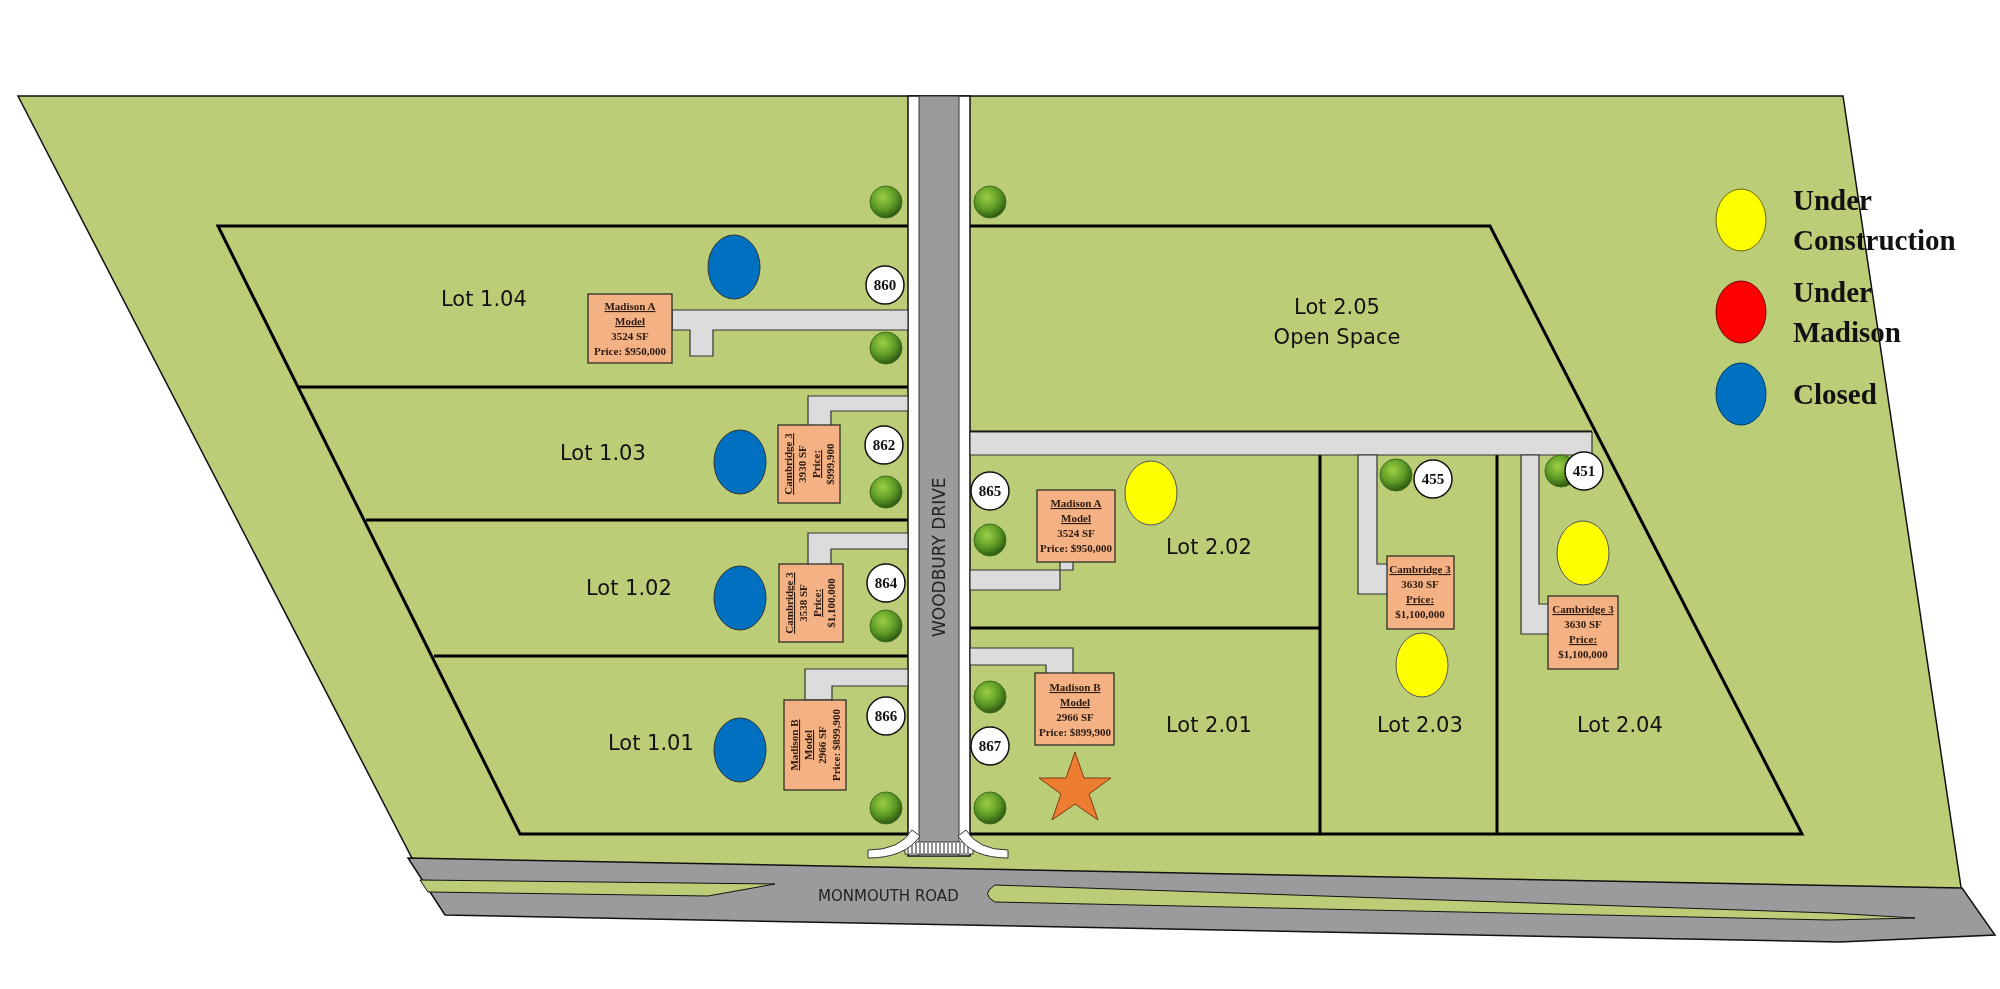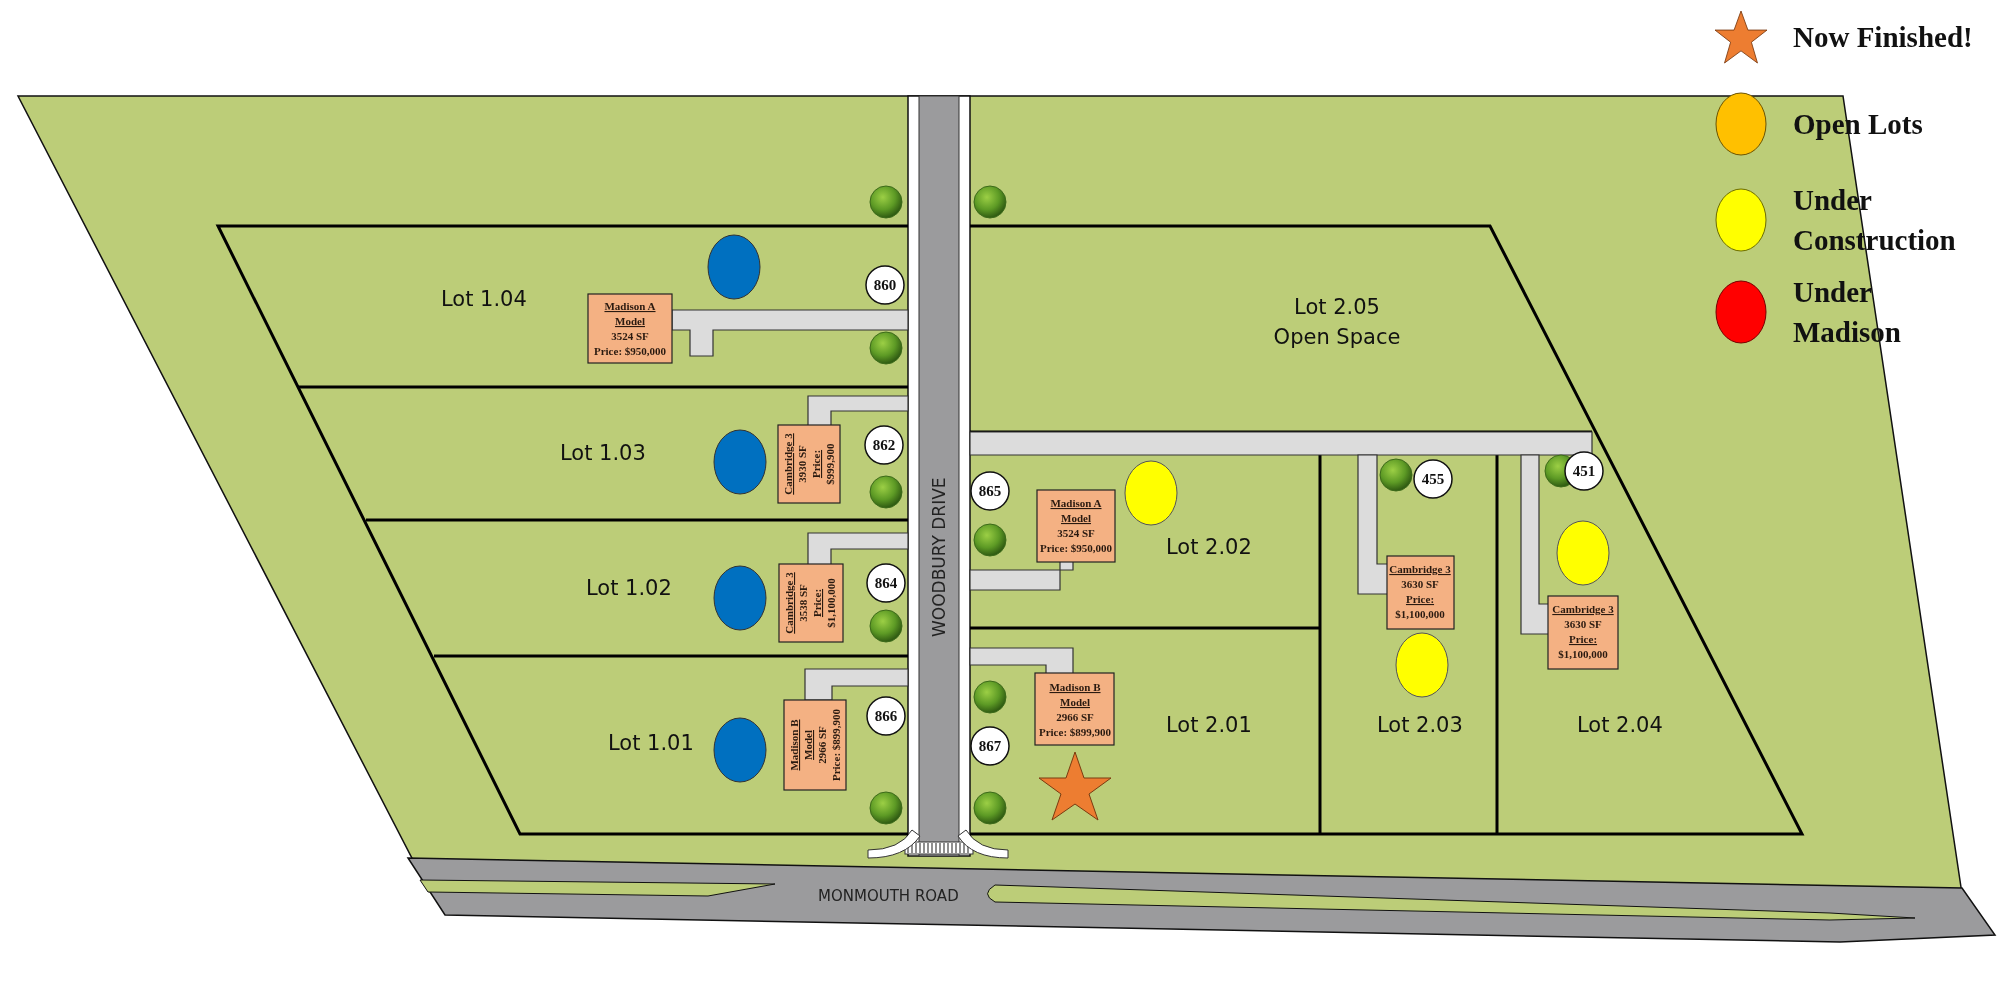--- a/index.html
+++ b/index.html
@@ -211,45 +211,37 @@
   <g>
     <rect x="1548" y="596" width="70" height="73" fill="#f4b183" stroke="#222" stroke-width="1.2"></rect>
     <text class="model-text" x="1583" y="613" text-anchor="middle" text-decoration="underline">Cambridge 3</text>
     <text class="model-text" x="1583" y="628" text-anchor="middle">3630 SF</text>
     <text class="model-text" x="1583" y="643" text-anchor="middle" text-decoration="underline">Price:</text>
     <text class="model-text" x="1583" y="658" text-anchor="middle">$1,100,000</text>
   </g>
 </svg>
 
 <div class="legend">
-  <div class="legend-item" style="top:5px">
-    <div class="legend-sym">
-        <svg width="60" height="64" viewBox="0 0 60 64">
-      <polygon points="30,2 38,24 60,24 42,38 49,62 30,48 11,62 18,38 0,24 22,24" fill="#ed7d31" stroke="#7a3a10" stroke-width="1"></polygon>
-        </svg>
-      </div>
-    <span class="legend-text">Now Finished!</span>
-  </div>
-  <div class="legend-item" style="top:92px">
-    <div class="legend-sym">
-        <svg width="52" height="64">
-          <ellipse cx="26" cy="32" rx="25" ry="31" fill="#ffc000" stroke="#6b5300"></ellipse>
-        </svg>
-      </div>
-    <span class="legend-text">Open Lots</span>
-  </div>
   <div class="legend-item" style="top:180px">
     <div class="legend-sym">
         <svg width="52" height="64">
           <ellipse cx="26" cy="32" rx="25" ry="31" fill="#ffff00" stroke="#6b6b00"></ellipse>
         </svg>
       </div>
     <span class="legend-text"><span>Under</span><br><span>Construction</span></span>
   </div>
   <div class="legend-item" style="top:272px">
     <div class="legend-sym">
         <svg width="52" height="64">
           <ellipse cx="26" cy="32" rx="25" ry="31" fill="#ff0000" stroke="#700"></ellipse>
         </svg>
       </div>
     <span class="legend-text"><span>Under</span><br><span>Madison</span></span>
   </div>
+  <div class="legend-item" style="top:362px">
+    <div class="legend-sym">
+        <svg width="52" height="64">
+          <ellipse cx="26" cy="32" rx="25" ry="31" fill="#0070c0" stroke="#003a66"></ellipse>
+        </svg>
+      </div>
+    <span class="legend-text">Closed</span>
+  </div>
 </div>
 
 </body></html>

